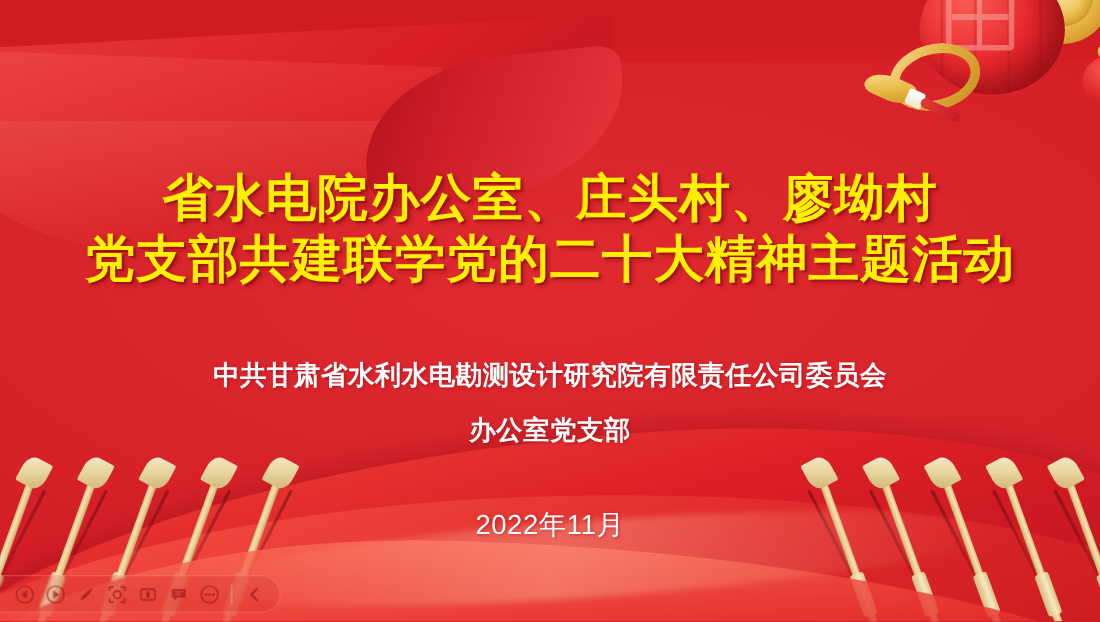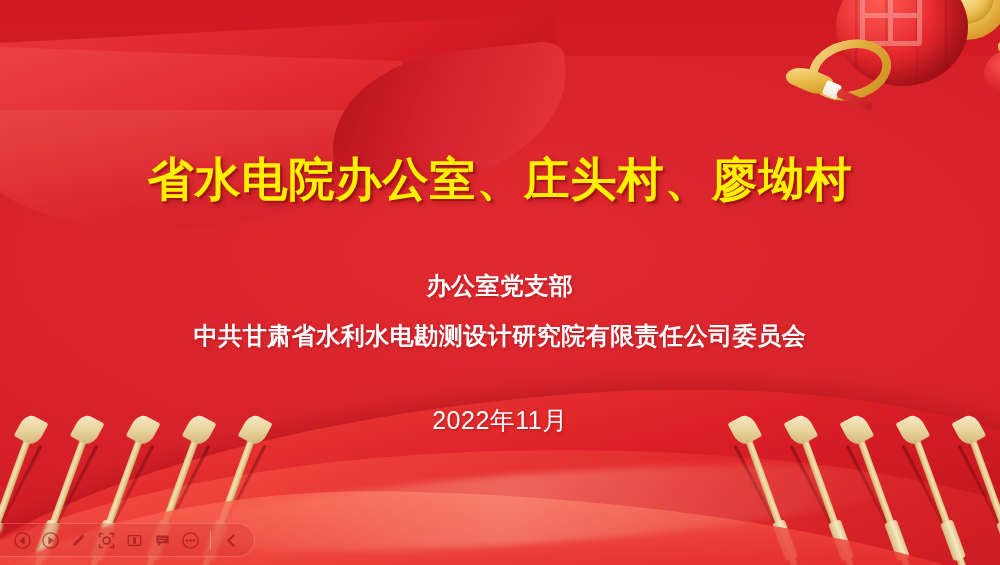--- a/index.html
+++ b/index.html
@@ -323,25 +323,26 @@
         <div class="head"></div>
       </div>
   </div>
 
   <div class="layer wave-c"></div>
   <div class="layer wave-sheen"></div>
 
   <div class="content">
     <div class="title-block">
       <div class="title-line l1">省水电院办公室、庄头村、廖坳村</div>
+      <div class="title-line l2">党支部共建联学党的二十大精神主题活动</div>
     </div>
 
     <div class="org-block">
+      <div class="org-line">中共甘肃省水利水电勘测设计研究院有限责任公司委员会</div>
       <div class="org-line">办公室党支部</div>
-      <div class="org-line">中共甘肃省水利水电勘测设计研究院有限责任公司委员会</div>
     </div>
 
     <div class="date-line">2022年11月</div>
   </div>
 
   <div id="toolbar">
 
     <div class="tb-btn">
       <svg width="17" height="17" viewBox="0 0 17 17">
         <circle cx="8.5" cy="8.5" r="7.6" fill="none" stroke="#8d1013" stroke-width="1.3"></circle>

